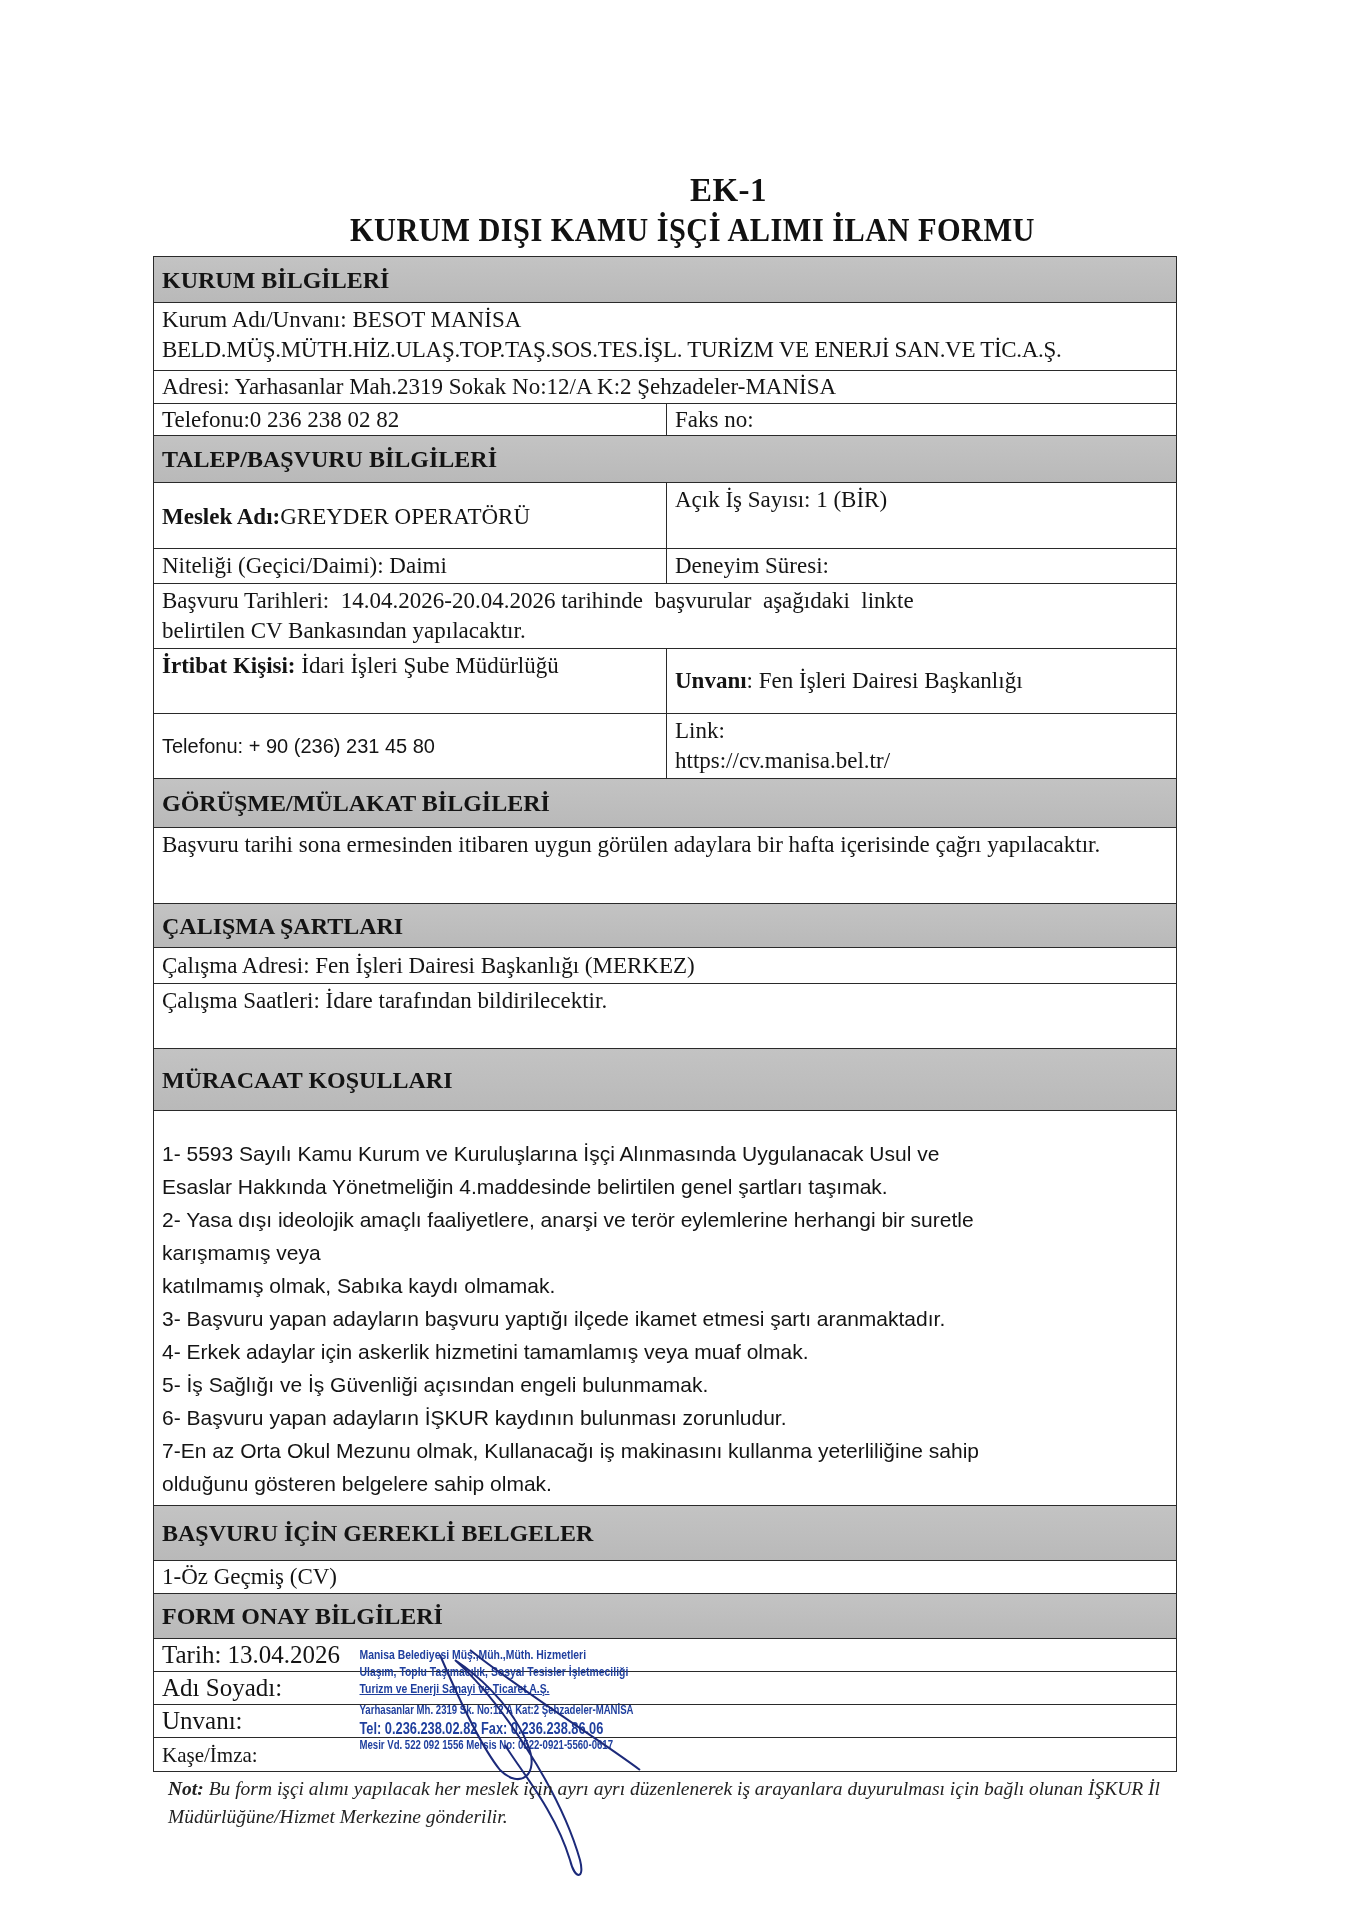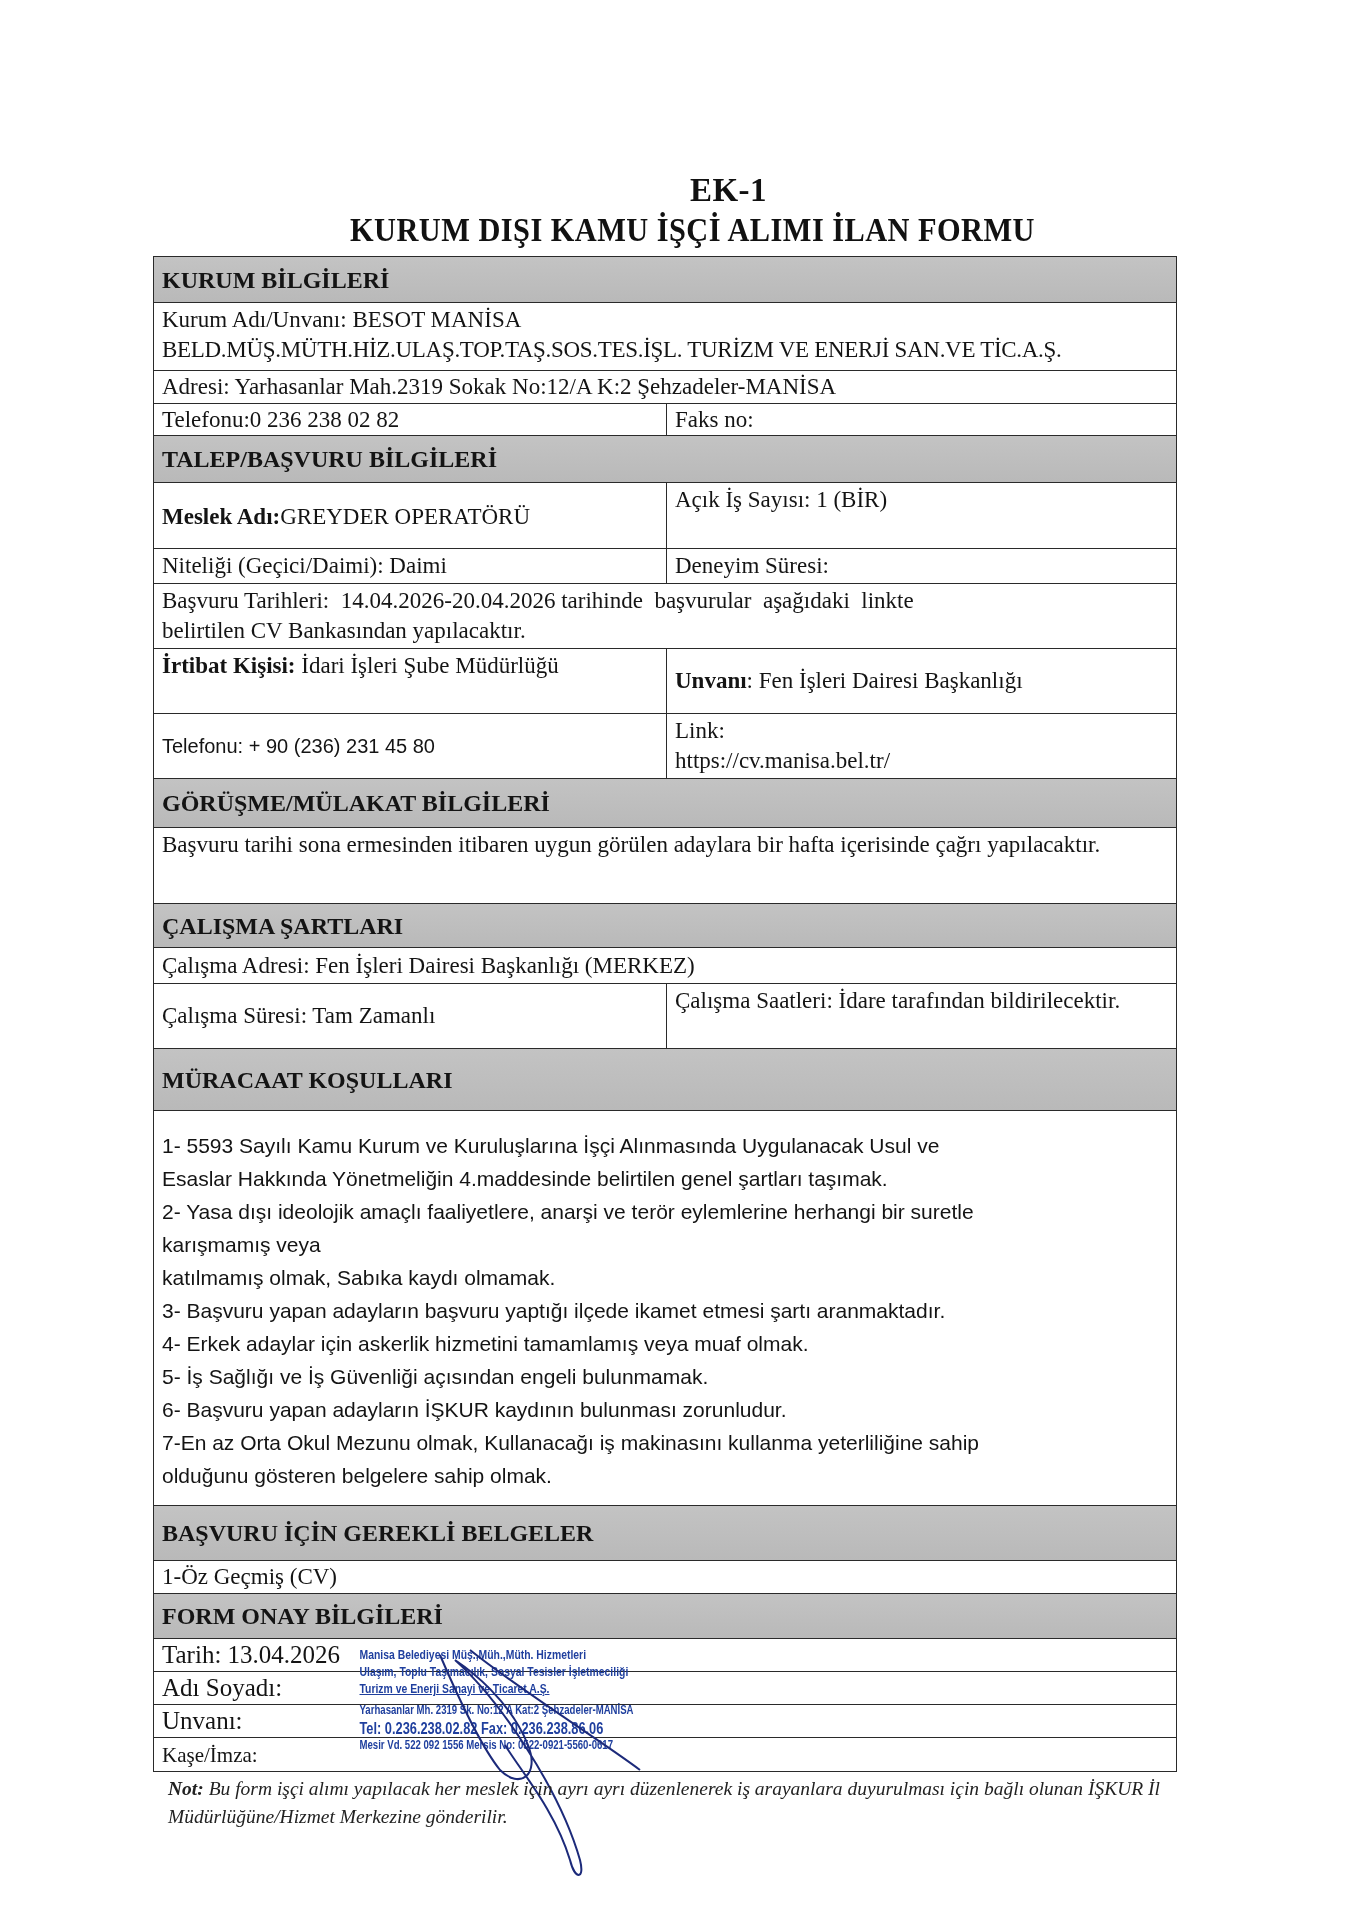--- a/index.html
+++ b/index.html
@@ -101,29 +101,28 @@
     <div class="cell full" style="padding-right:40px">Başvuru tarihi sona ermesinden itibaren uygun görülen adaylara bir hafta içerisinde çağrı yapılacaktır.</div>
   </div>
 
   <div class="row hdr" style="height:44px">
     <div class="cell full">ÇALIŞMA ŞARTLARI</div>
   </div>
   <div class="row" style="height:36px">
     <div class="cell full vc">Çalışma Adresi: Fen İşleri Dairesi Başkanlığı (MERKEZ)</div>
   </div>
   <div class="row" style="height:65px">
-    <div class="cell left vc">Çalışma Süresi: Tam Zamanlı</div>
     <div class="cell right">Çalışma Saatleri: İdare tarafından bildirilecektir.</div>
   </div>
 
   <div class="row hdr" style="height:62px">
     <div class="cell full">MÜRACAAT KOŞULLARI</div>
   </div>
   <div class="row" style="height:395px">
-    <div class="cell full" style="padding-top:18px">
+    <div class="cell full" style="padding-top:26px">
       <div class="sans">1- 5593 Sayılı Kamu Kurum ve Kuruluşlarına İşçi Alınmasında Uygulanacak Usul ve</div>
       <div class="sans">Esaslar Hakkında Yönetmeliğin 4.maddesinde belirtilen genel şartları taşımak.</div>
       <div class="sans">2- Yasa dışı ideolojik amaçlı faaliyetlere, anarşi ve terör eylemlerine herhangi bir suretle</div>
       <div class="sans">karışmamış veya</div>
       <div class="sans">katılmamış olmak, Sabıka kaydı olmamak.</div>
       <div class="sans">3- Başvuru yapan adayların başvuru yaptığı ilçede ikamet etmesi şartı aranmaktadır.</div>
       <div class="sans">4- Erkek adaylar için askerlik hizmetini tamamlamış veya muaf olmak.</div>
       <div class="sans">5- İş Sağlığı ve İş Güvenliği açısından engeli bulunmamak.</div>
       <div class="sans">6- Başvuru yapan adayların İŞKUR kaydının bulunması zorunludur.</div>
       <div class="sans">7-En az Orta Okul Mezunu olmak, Kullanacağı iş makinasını kullanma yeterliliğine sahip</div>

